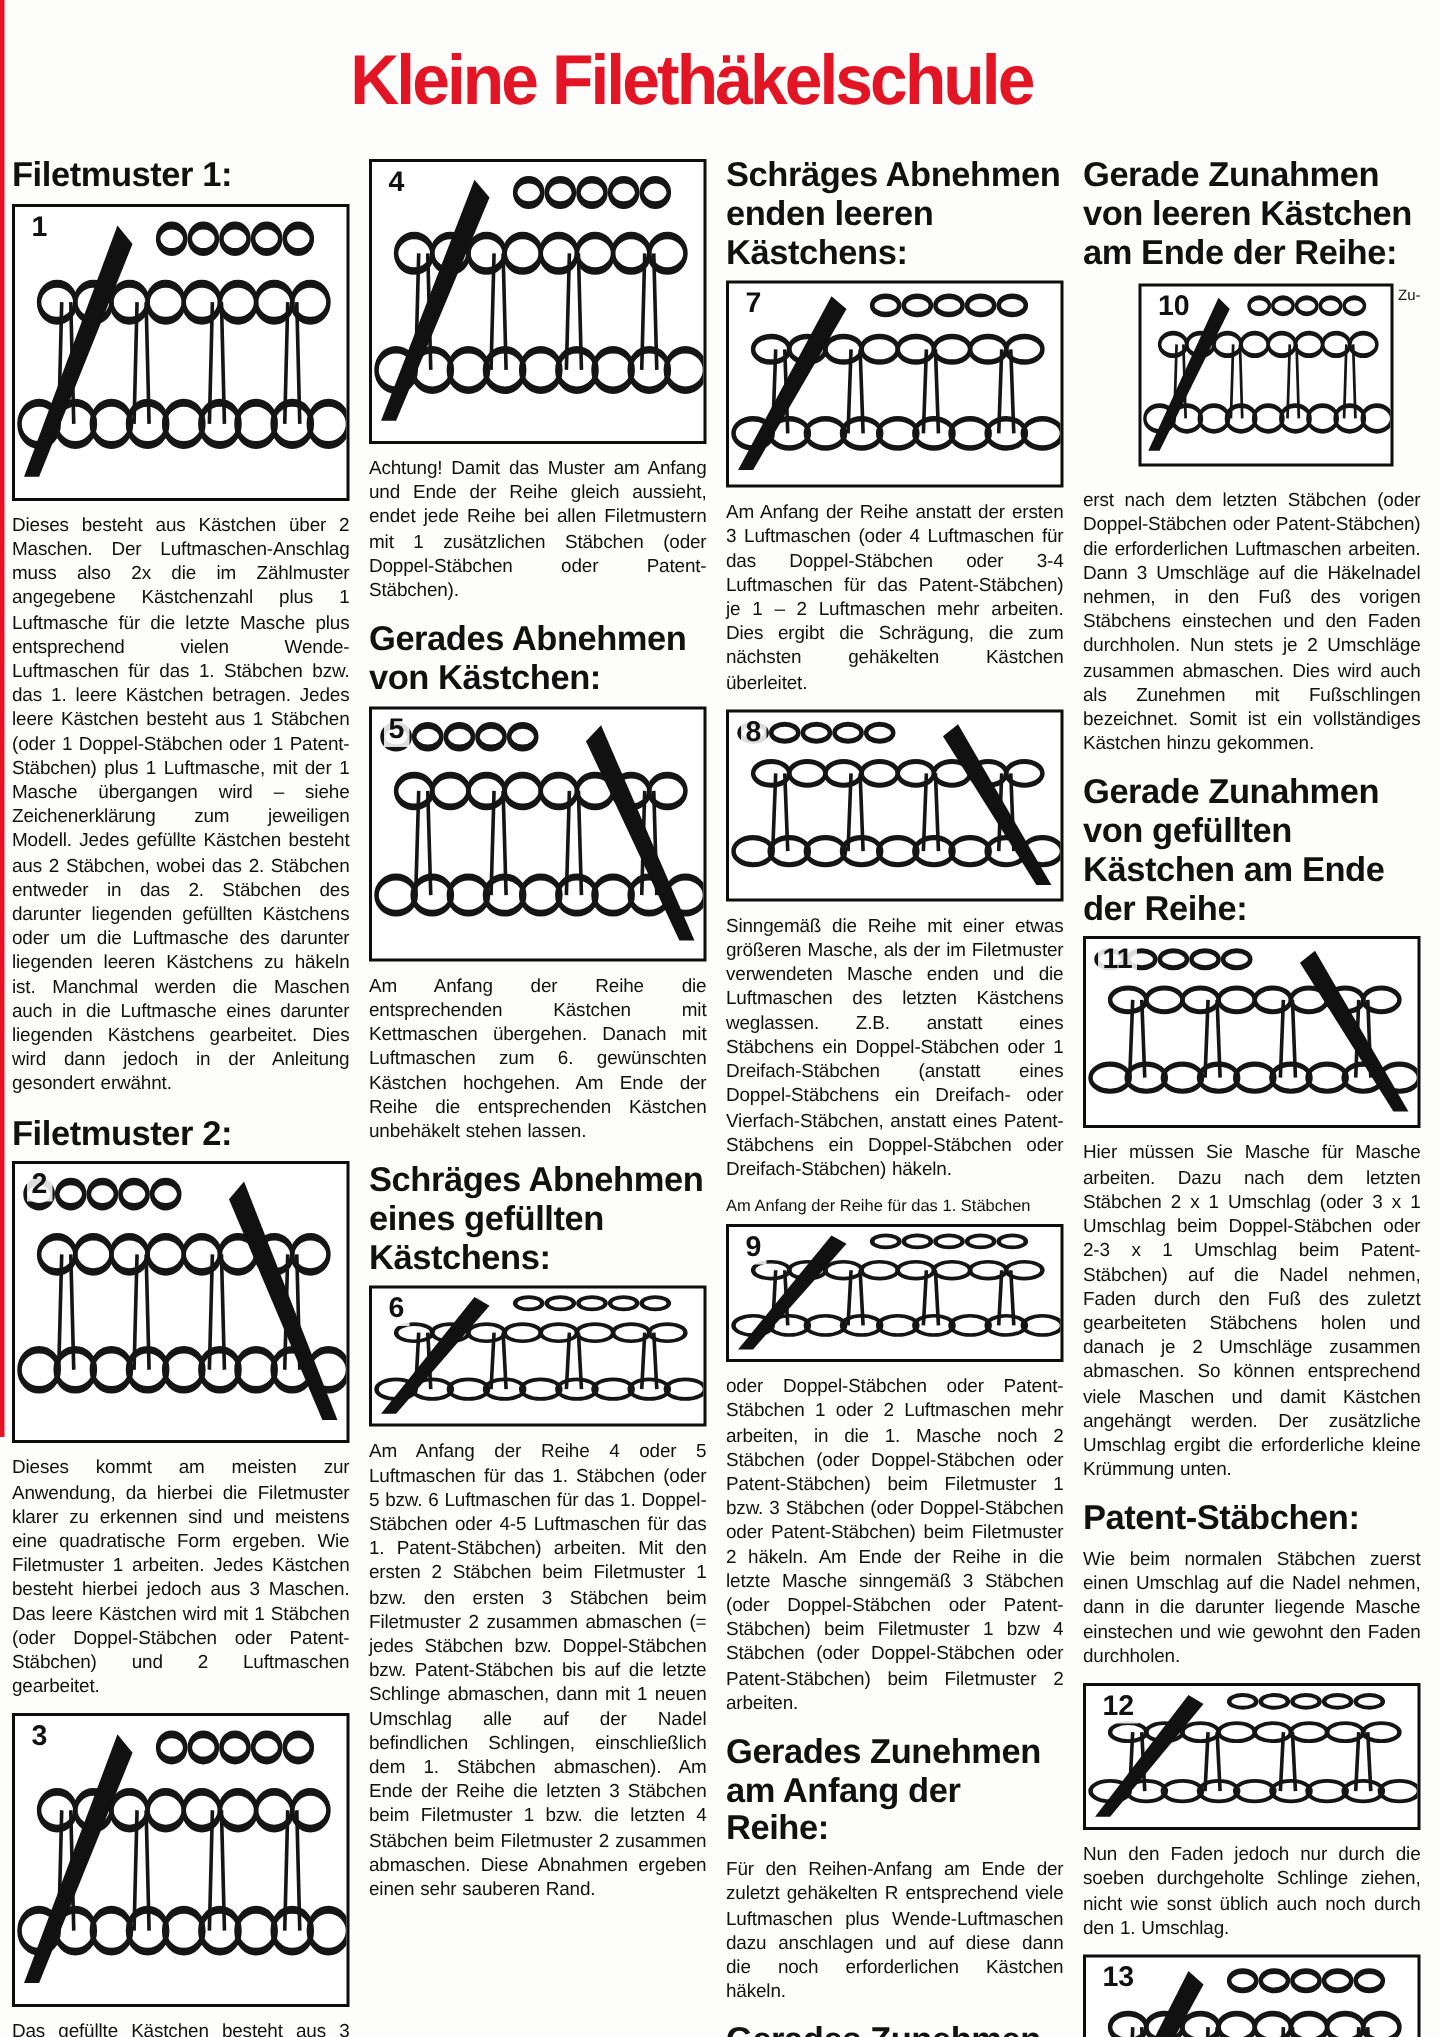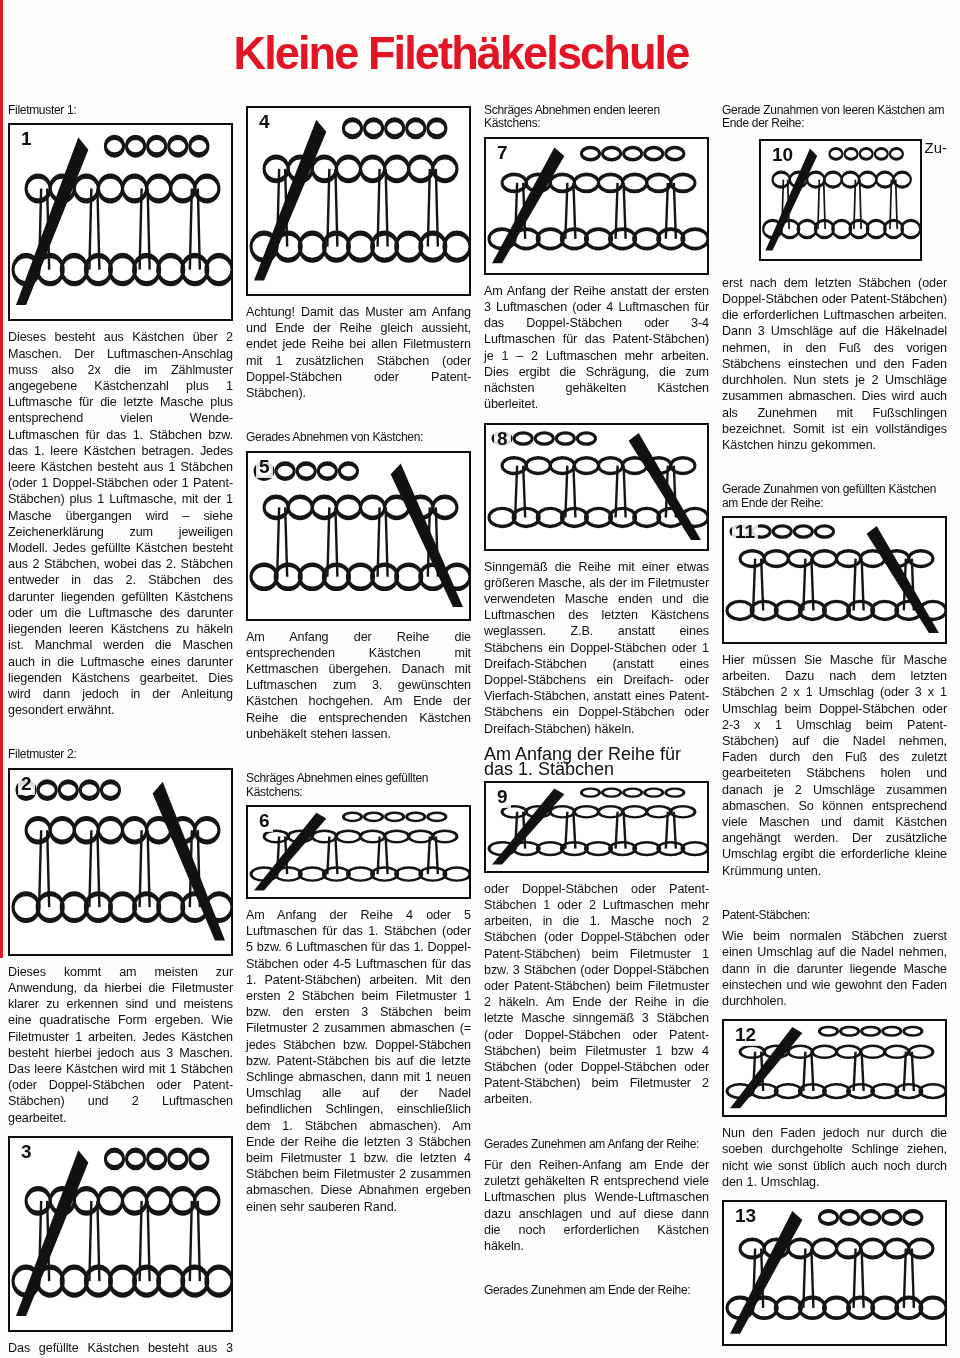--- a/index.html
+++ b/index.html
@@ -9,39 +9,39 @@
   }
   .red-edge{position:absolute;left:0;top:146;width:3px;height:958px;background:#e31423;}
   .page{position:relative;padding:0 6px 0 8px;}
   .masthead{height:104px;display:flex;align-items:center;justify-content:center;}
   .masthead h1{
     margin:0 40px 0 0;font-size:47px;font-weight:800;letter-spacing:-2px;
     color:#e31423;transform:scaleX(.96);white-space:nowrap;
   }
   .cols{display:flex;gap:13px;align-items:flex-start;}
   .col{width:225px;flex:0 0 225px;}
-  .h{font-size:12px;line-height:1.12;font-weight:400;letter-spacing:-.3px;margin:0 0 6px 0;}
-  .h.mt{margin-top:30px;}
+  .h{font-size:23px;line-height:1.12;font-weight:700;letter-spacing:-.3px;margin:0 0 6px 0;}
+  .h.mt{margin-top:12px;}
   p.body{
     font-size:12.6px;line-height:16.2px;text-align:justify;margin:6px 0 10px 0;
     letter-spacing:-.1px;word-spacing:.5px;
   }
-  p.lead{font-size:18px;line-height:15px;margin:2px 0 4px 0;}
+  p.lead{font-size:11px;line-height:15px;margin:2px 0 4px 0;}
   figure.fig{
     margin:2px 0 8px 0;border:2.5px solid #0d0d0d;position:relative;background:#fff;
     box-sizing:border-box;
   }
   .fig-num{
     position:absolute;top:3px;left:8px;font-size:19px;font-weight:800;z-index:2;
     background:rgba(255,255,255,.85);padding:0 3px;
   }
   .fig-art{position:absolute;inset:0;display:block;}
   .fig-row{display:flex;align-items:flex-start;gap:3px;padding-left:37px;}
   .fig-row figure{flex:1;}
-  .zu{font-size:15px;line-height:14px;padding-top:4px;}
+  .zu{font-size:10px;line-height:14px;padding-top:4px;}
 </style>
 </head>
 <body>
 
 <div class="red-edge"></div>
 
 <div class="page">
 
   <header class="masthead">
     <h1>Kleine Filethäkelschule</h1>
@@ -253,21 +253,21 @@
                 <line x1="81" y1="36" x2="79" y2="82"></line>
                 <line x1="87" y1="36" x2="89" y2="82"></line>
                 <line x1="131" y1="36" x2="129" y2="82"></line>
                 <line x1="137" y1="36" x2="139" y2="82"></line>
                 <line x1="181" y1="36" x2="179" y2="82"></line>
                 <line x1="187" y1="36" x2="189" y2="82"></line>
               </g>
     <polygon points="214,102 204,102 142,14 152,7" fill="#111" stroke="none"></polygon>
   </svg></span>
       </figure>
-      <p class="body">Am Anfang der Reihe die entsprechenden Kästchen mit Kettmaschen übergehen. Danach mit Luftmaschen zum 3. gewünschten Kästchen hochgehen. Am Ende der Reihe die entsprechenden Kästchen unbehäkelt stehen lassen.</p>
+      <p class="body">Am Anfang der Reihe die entsprechenden Kästchen mit Kettmaschen übergehen. Danach mit Luftmaschen zum 6. gewünschten Kästchen hochgehen. Am Ende der Reihe die entsprechenden Kästchen unbehäkelt stehen lassen.</p>
       <h3 class="h mt">Schräges Abnehmen eines gefüllten Kästchens:</h3>
       <figure class="fig" style="height:94px">
         <span class="fig-num">6</span>
         <span class="fig-art"><svg viewBox="0 0 220 110" preserveAspectRatio="none" width="100%" height="100%">
     <g fill="none" stroke="#151515" stroke-width="3">
       <ellipse cx="16" cy="82" rx="13" ry="8"></ellipse>
                 <ellipse cx="40" cy="82" rx="13" ry="8"></ellipse>
                 <ellipse cx="64" cy="82" rx="13" ry="8"></ellipse>
                 <ellipse cx="88" cy="82" rx="13" ry="8"></ellipse>
                 <ellipse cx="112" cy="82" rx="13" ry="8"></ellipse>

